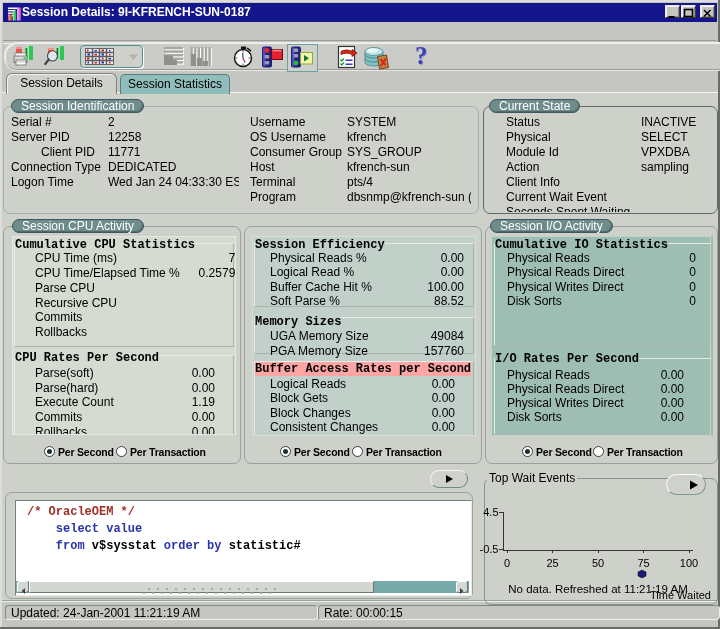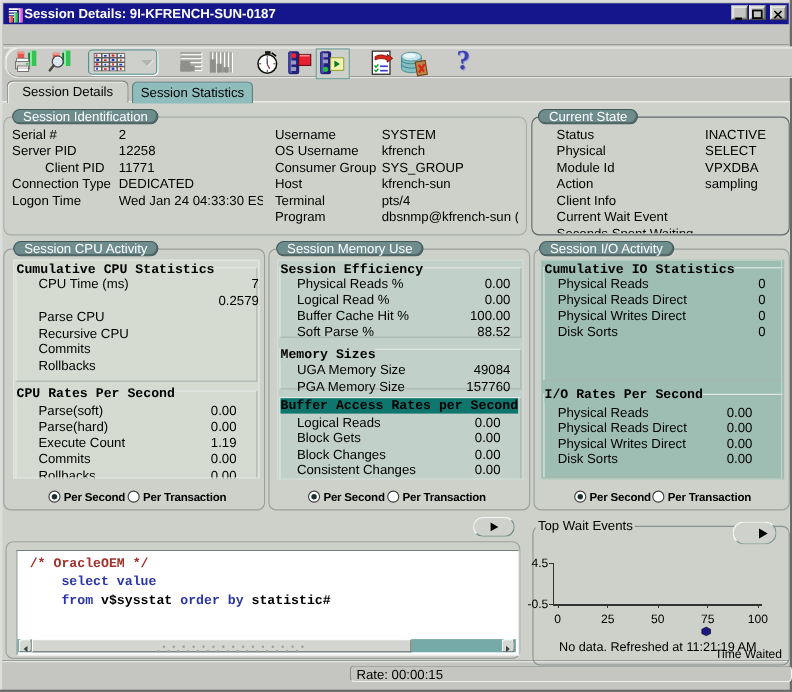--- a/index.html
+++ b/index.html
@@ -276,33 +276,33 @@
     <div class="row" style="left:506px;top:160px;">Action</div>
       <div class="row" style="left:641px;top:160px;">sampling</div>
     <div class="row" style="left:506px;top:175px;">Client Info</div>
     <div class="row" style="left:506px;top:190px;">Current Wait Event</div>
     <div class="row" style="left:506px;top:205px;height:7px;overflow:hidden;">Seconds Spent Waiting</div>
   </div>
 
   <div class="grp" style="left:3px;top:226px;width:236px;height:236px;"></div>
   <div class="pill" style="left:12px;top:219px;">Session CPU Activity</div>
   <div class="grp" style="left:244px;top:226px;width:236px;height:236px;"></div>
-  <div class="pill" style="left:251px;top:219px;">Session Memory Use</div>
   <div class="grp" style="left:485px;top:226px;width:231px;height:236px;"></div>
   <div class="pill" style="left:490px;top:219px;">Session I/O Activity</div>
   <div id="panels">
     <div class="abs" style="left:12px;top:236px;width:222px;height:197px;border:1px solid #e4e8e2;z-index:4;"></div>
     <div class="abs" style="left:252px;top:236px;width:222px;height:198px;border:1px solid #d6e0da;z-index:4;"></div>
     <div class="abs" style="left:490px;top:236px;width:219px;height:198px;border:1px solid #c0d4ca;z-index:4;"></div>
     <div class="ibox" style="left:12px;top:236px;width:224px;height:199px;background:#d5dbd1;">
       <div class="sect" style="left:2px;top:7px;width:218px;height:102px;"></div>
       <div class="sect" style="left:2px;top:119px;width:218px;height:96px;"></div>
       <div class="hd" style="left:3px;top:2px;background:#d5dbd1;">Cumulative CPU Statistics</div>
       <div class="row" style="left:23px;top:15px;">CPU Time (ms)</div>
       <div class="vr" style="left:148px;top:15px;width:82px;">72</div>
+      <div class="row" style="left:23px;top:30px;">CPU Time/Elapsed Time %</div>
       <div class="vr" style="left:148px;top:30px;width:82px;">0.25792</div>
       <div class="row" style="left:23px;top:45px;">Parse CPU</div>
       <div class="vr" style="left:148px;top:45px;width:83px;">1</div>
       <div class="row" style="left:23px;top:60px;">Recursive CPU</div>
       <div class="row" style="left:23px;top:74px;">Commits</div>
       <div class="row" style="left:23px;top:89px;">Rollbacks</div>
       <div class="hd" style="left:3px;top:115px;background:#d5dbd1;">CPU Rates Per Second</div>
       <div class="row" style="left:23px;top:130px;">Parse(soft)</div>
       <div class="vr" style="left:128px;top:130px;width:75px;">0.00</div>
       <div class="row" style="left:23px;top:145px;">Parse(hard)</div>
@@ -330,21 +330,21 @@
       <div class="vr" style="left:132px;top:29px;width:80px;">0.00</div>
       <div class="row" style="left:18px;top:44px;">Buffer Cache Hit %</div>
       <div class="vr" style="left:132px;top:44px;width:80px;">100.00</div>
       <div class="row" style="left:18px;top:58px;">Soft Parse %</div>
       <div class="vr" style="left:132px;top:58px;width:80px;">88.52</div>
       <div class="hd" style="left:3px;top:79px;background:#c1d0c9;">Memory Sizes</div>
       <div class="row" style="left:18px;top:93px;">UGA Memory Size</div>
       <div class="vr" style="left:132px;top:93px;width:80px;">49084</div>
       <div class="row" style="left:18px;top:108px;">PGA Memory Size</div>
       <div class="vr" style="left:132px;top:108px;width:80px;">157760</div>
-      <div class="hd" style="left:3px;top:126px;background:#0f766e;">Buffer Access Rates per Second</div>
+      <div class="hd" style="left:3px;top:126px;background:#fca5a5;">Buffer Access Rates per Second</div>
       <div class="row" style="left:18px;top:141px;">Logical Reads</div>
       <div class="vr" style="left:123px;top:141px;width:80px;">0.00</div>
       <div class="row" style="left:18px;top:155px;">Block Gets</div>
       <div class="vr" style="left:123px;top:155px;width:80px;">0.00</div>
       <div class="row" style="left:18px;top:170px;">Block Changes</div>
       <div class="vr" style="left:123px;top:170px;width:80px;">0.00</div>
       <div class="row" style="left:18px;top:184px;">Consistent Changes</div>
       <div class="vr" style="left:123px;top:184px;width:80px;">0.00</div>
     </div>
     <div class="radio sel" style="left:280px;top:446px;"></div>
@@ -462,14 +462,15 @@
       <span style="position:absolute;left:136.5px;top:2px;width:22px;text-align:center;">75</span>
       <span style="position:absolute;left:182px;top:2px;width:22px;text-align:center;">100</span>
     </div>
     <svg class="abs" style="left:636px;top:569px;" width="12" height="10">
         <path d="M2 3 L6 1 L10 3 L10 7 L6 9 L2 7 Z" fill="#1a1a7e" stroke="#000" stroke-width="0.5"></path>
       </svg>
     <div class="abs" style="left:650px;top:589px;font-size:11px;">Time Waited</div>
     <div class="abs" style="left:484px;top:583px;width:228px;text-align:center;font-size:11.5px;">No data. Refreshed at 11:21:19 AM</div>
   </div>
 
+  <div class="cell" style="left:5px;top:605px;width:306px;">Updated: 24-Jan-2001 11:21:19 AM</div>
   <div class="cell" style="left:318px;top:605px;width:395px;">Rate: 00:00:15</div>
 </div>
 
 </body></html>

